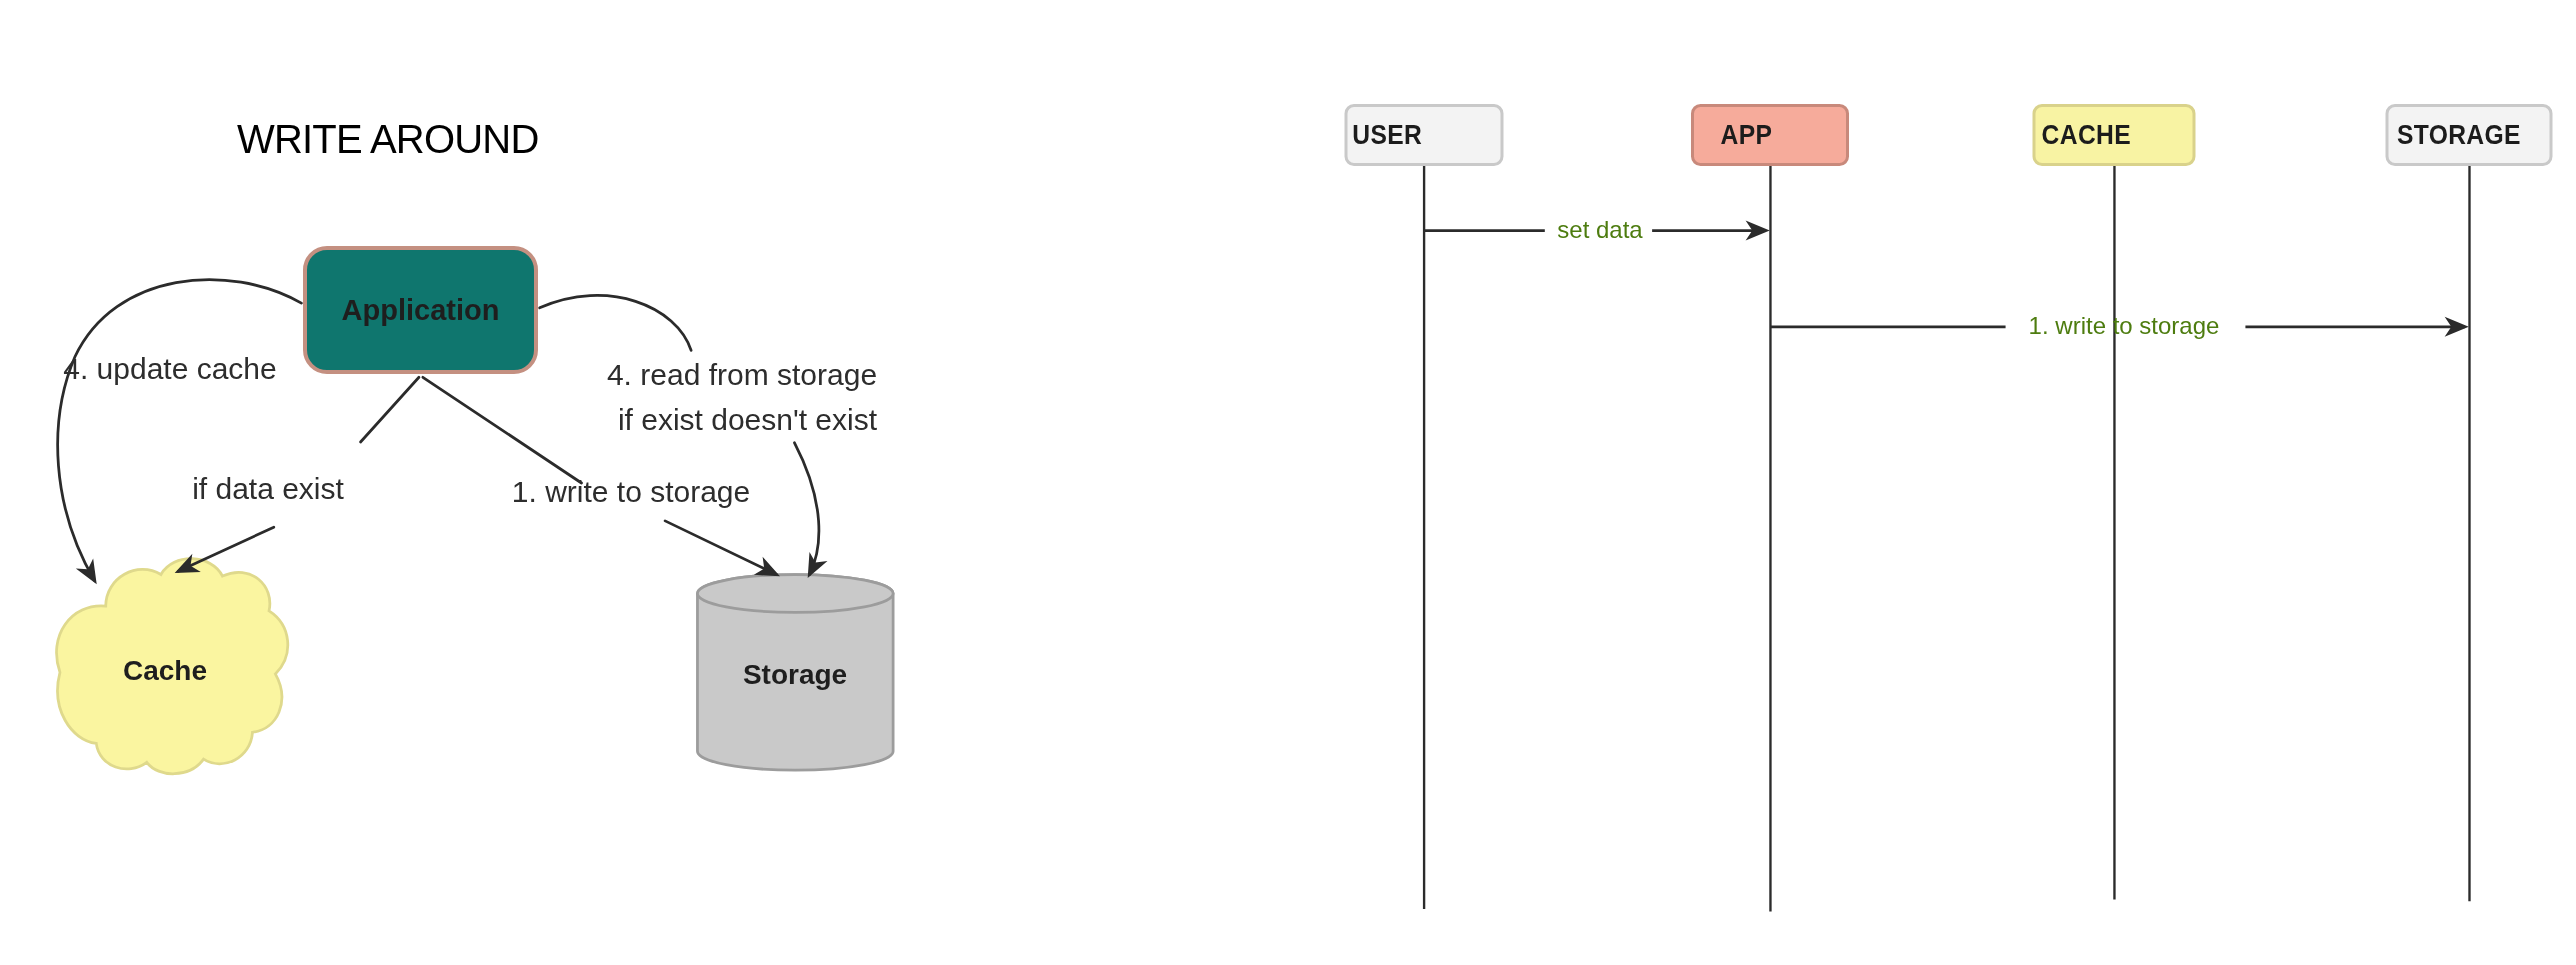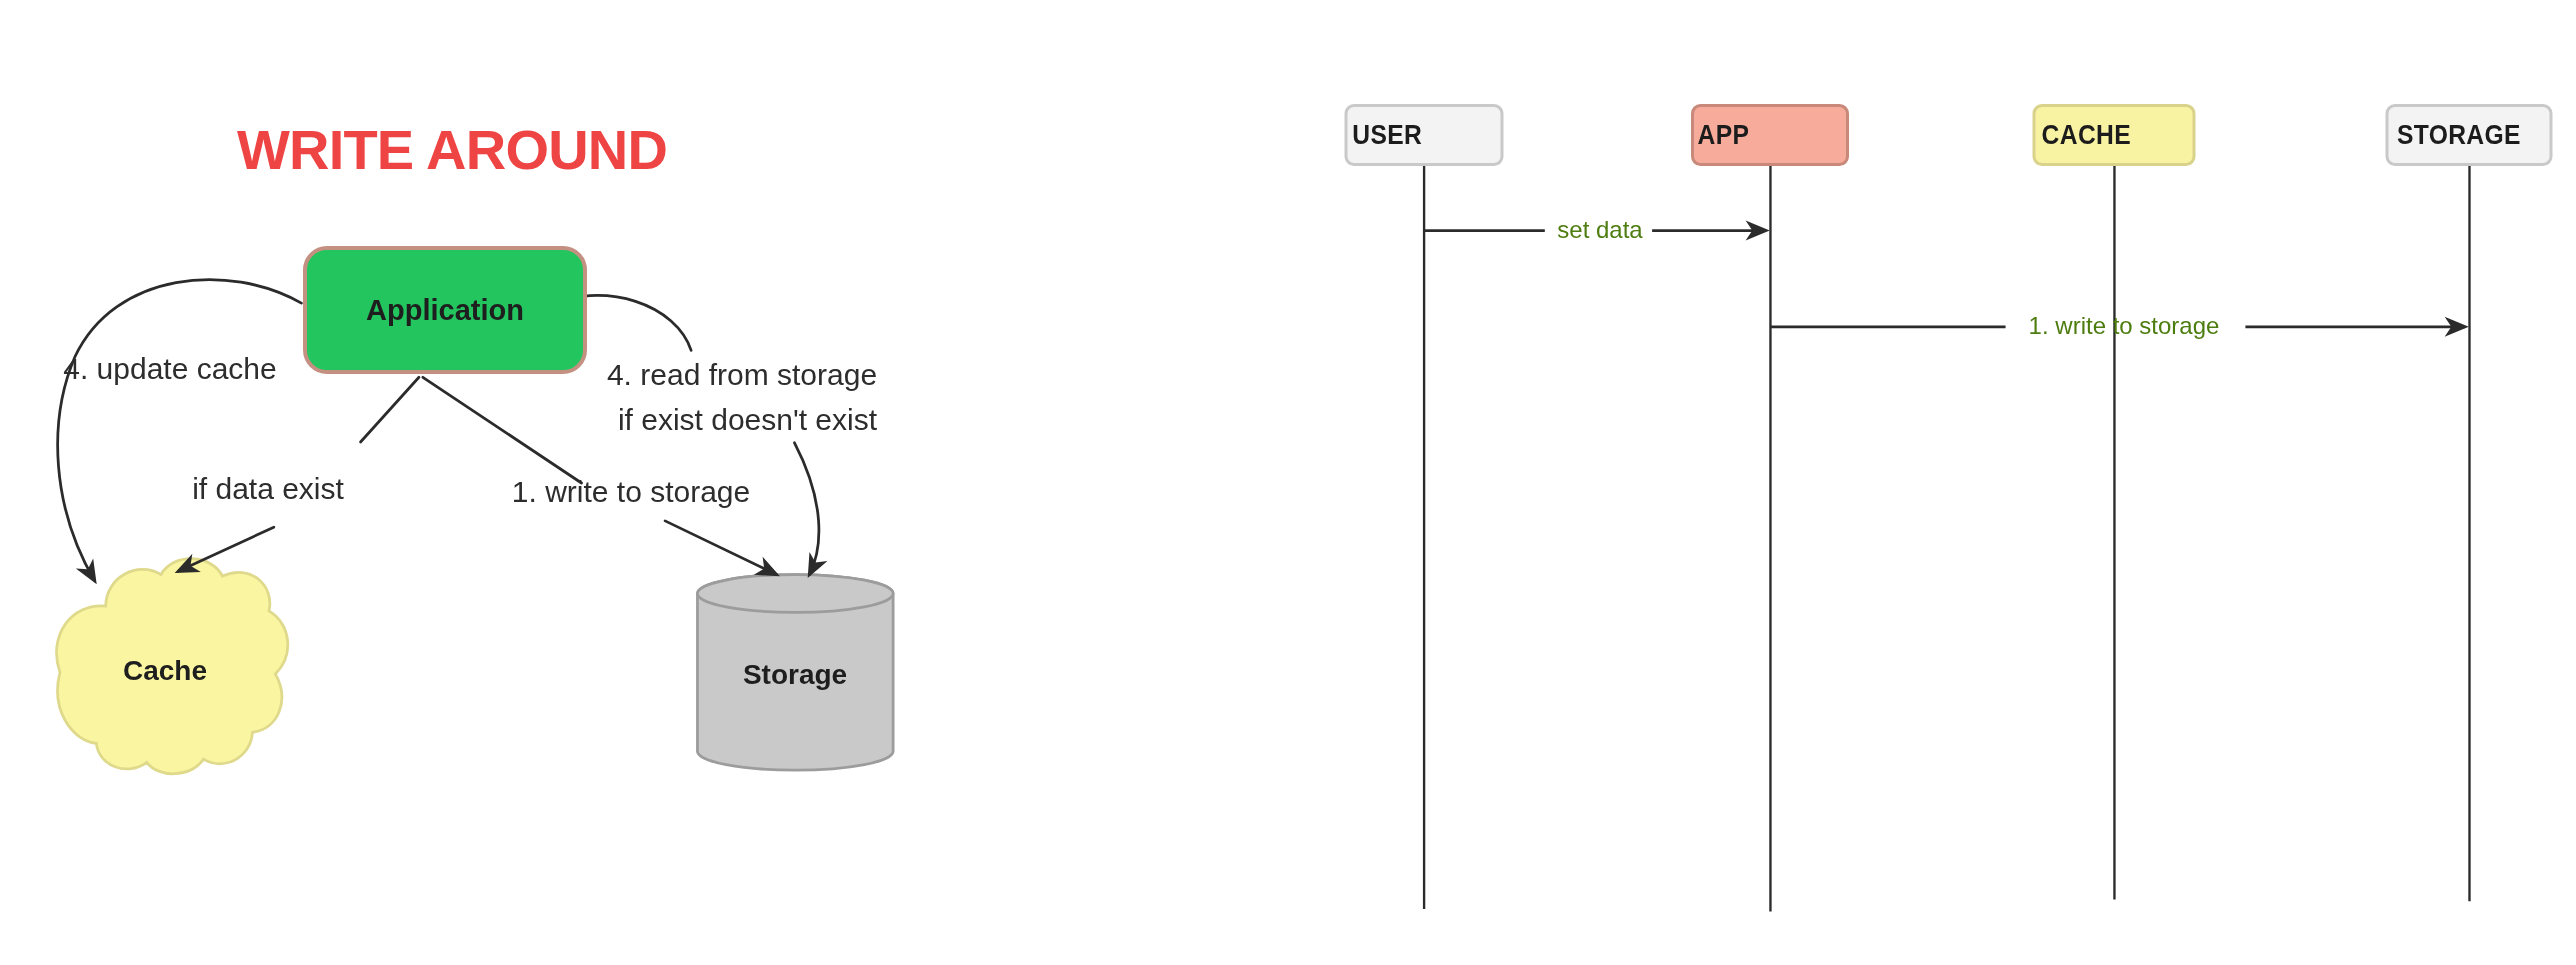--- a/index.html
+++ b/index.html
@@ -18,34 +18,34 @@
   .stage svg.lines {
     position: absolute;
     left: 0; top: 0;
     width: 2576px;
     height: 966px;
   }
   .page-title {
     position: absolute;
     left: 237px;
     top: 117px;
-    font-size: 56px;
-    font-weight: 700;
+    font-size: 40px;
+    font-weight: 400;
     letter-spacing: -0.8px;
-    color: #ef4444;
+    color: #000000;
     white-space: nowrap;
   }
   .app-node {
     position: absolute;
     left: 303px;
     top: 246px;
-    width: 284px;
+    width: 235px;
     height: 128px;
     box-sizing: border-box;
-    background: #22c55e;
+    background: #0f766e;
     border: 4px solid #C49081;
     border-radius: 24px;
     display: flex;
     align-items: center;
     justify-content: center;
   }
   .node-label {
     font-size: 29px;
     font-weight: 700;
     color: #1e1e1e;
@@ -75,21 +75,21 @@
     height: 62px;
     box-sizing: border-box;
     border-radius: 9.5px;
     border: 3.2px solid;
     transform: translateX(-50%);
     display: flex;
     align-items: center;
     justify-content: flex-start;
   }
   .actor.light  { background: #F3F3F3; border-color: #C9C9C9; }
-  .actor.salmon { background: #F6AB9B; border-color: #C8897B; }
+  .actor.salmon { background: #F6AB9B; border-color: #C8897B; padding-left: 23px; }
   .actor.yellow { background: #F8F3A3; border-color: #D9D28B; }
   .actor-label {
     font-size: 28px;
     font-weight: 700;
     color: #1c1c1c;
     letter-spacing: 0.4px;
     transform: scaleX(0.88);
     white-space: nowrap;
   }
   .msg-label {

